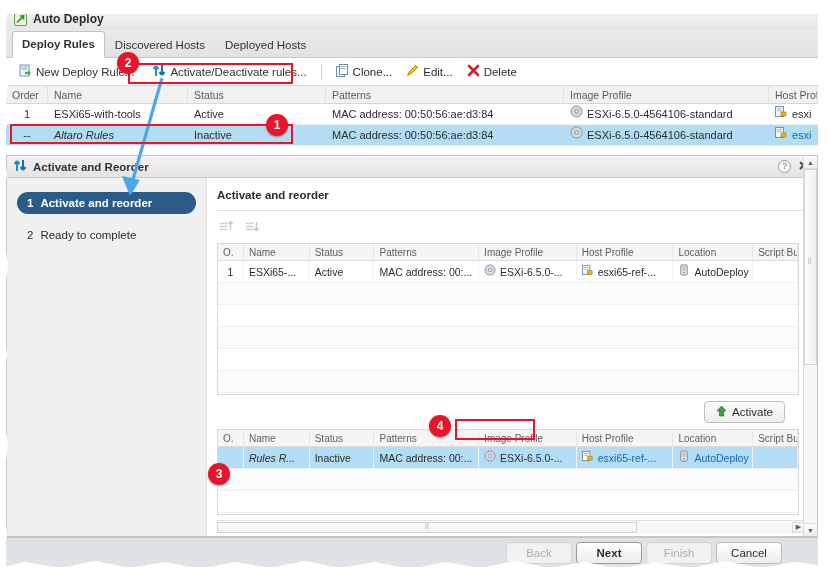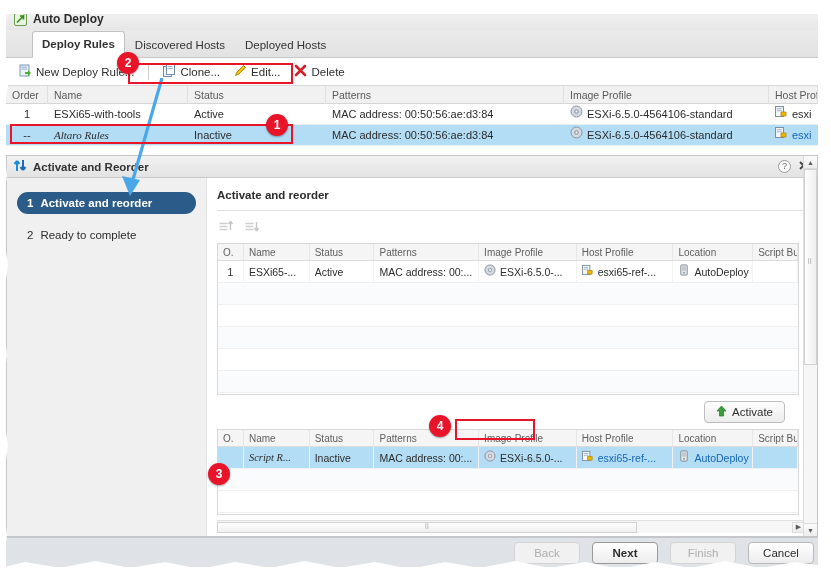--- a/index.html
+++ b/index.html
@@ -54,21 +54,20 @@
     font-size: 11.5px; color: #333; padding: 5px 9px 6px 9px;
     line-height: 14px; cursor: default; white-space: nowrap;
     border: 1px solid transparent; border-bottom: none;
     position: relative; top: 1px;
   }
   .tab.selected {
     background: #ffffff; font-weight: bold;
     border: 1px solid #c2c2c2; border-bottom: 1px solid #ffffff;
     border-radius: 3px 3px 0 0;
     z-index: 3;
-    margin-left: 20px;
   }
 
   
   .toolbar {
     position: absolute; left: 6px; top: 58px; width: 812px; height: 28px;
     background: #ffffff; border-bottom: 1px solid #d9d9d9;
     display: flex; align-items: center; padding-left: 7px; gap: 2px;
   }
   .tb-item {
     display: flex; align-items: center; gap: 4px;
@@ -89,21 +88,21 @@
     font-size: 10.5px; color: #5a5a5a; padding-left: 6px;
     border-right: 1px solid #e0e0e0; height: 18px; line-height: 18px;
     overflow: hidden; white-space: nowrap;
   }
   .grow { display: flex; height: 21px; align-items: center; border-bottom: 1px solid #eeeeee; }
   .grow.sel { background: #b3dcf5; }
   .gc {
     font-size: 11px; color: #2c2c2c; padding-left: 6px; height: 21px; line-height: 21px;
     overflow: hidden; white-space: nowrap; display: flex; align-items: center; gap: 4px;
   }
-  .ital { font-style: italic; font-family: Liberation Serif, serif; }
+  .ital { font-style: italic; }
   .linktext { color: #1668b8; }
 
   
   .wiz {
     position: absolute; left: 6px; top: 155px; width: 812px; height: 382px;
     background: #f7f7f7;
     border: 1px solid #c6c6c6;
     overflow: hidden;
   }
   .wiz-head {
@@ -164,21 +163,21 @@
     background: linear-gradient(180deg,#fdfdfd 0%,#ededed 100%);
     font-size: 11.5px; color: #2e2e2e; padding: 3px 11px; white-space: nowrap;
   }
   .btn.disabled { color: #a8a8a8; background: #f3f3f3; border-color: #d6d6d6; }
 
   
   .wiz-foot {
     position: absolute; left: 6px; top: 537px; width: 812px; height: 30px;
     background: #dfe3e8; border-top: 1px solid #c3c8ce;
     display: flex; align-items: center; justify-content: flex-end;
-    padding-right: 4px; gap: 12px;
+    padding-right: 36px; gap: 4px;
   }
   .fbtn {
     min-width: 66px; text-align: center;
     border: 1px solid #b9b9b9; border-radius: 4px;
     background: linear-gradient(180deg,#ffffff 0%,#ececec 100%);
     font-size: 11.5px; color: #2b2b2b; padding: 4px 13px;
   }
   .fbtn.disabled { color: #aeaeae; background: #f1f1f1; border-color: #d3d3d3; }
   .fbtn.primary { font-weight: bold; border-color: #9a9a9a; }
 
@@ -252,20 +251,29 @@
         <svg width="13" height="13" viewBox="0 0 13 13">
           <rect x="1" y="1" width="9" height="11" fill="#eaf3fb" stroke="#7a98b5"></rect>
           <rect x="2.2" y="2.6" width="6" height="1" fill="#8fb0cc"></rect>
           <rect x="2.2" y="4.6" width="6" height="1" fill="#8fb0cc"></rect>
           <path d="M6 8 l3 0 0 -2 3 3 -3 3 0 -2 -3 0z" fill="#4caf2e"></path>
         </svg>
       </span>
       <span>New Deploy Rule...</span>
     </div>
 
+    <div class="tb-item" style="margin-left:4px;">
+      <span>
+        <svg width="14" height="13" viewBox="0 0 14 13">
+          <path d="M4 12 L4 3 M4 2 L1.5 5 M4 2 L6.5 5" stroke="#1a8fd4" stroke-width="2" fill="none"></path>
+          <path d="M10 1 L10 10 M10 11 L7.5 8 M10 11 L12.5 8" stroke="#1a6fb4" stroke-width="2" fill="none"></path>
+        </svg>
+      </span>
+      <span>Activate/Deactivate rules...</span>
+    </div>
 
     <div class="tb-sep"></div>
 
     <div class="tb-item">
       <span>
         <svg width="13" height="13" viewBox="0 0 13 13">
           <rect x="0.5" y="2.5" width="8" height="10" fill="#f0f6fb" stroke="#6f8ea9"></rect>
           <rect x="3.5" y="0.5" width="8" height="10" fill="#ffffff" stroke="#6f8ea9"></rect>
           <rect x="4.6" y="2" width="5" height="1" fill="#9bb6cc"></rect>
           <rect x="4.6" y="4" width="5" height="1" fill="#9bb6cc"></rect>
@@ -488,21 +496,21 @@
             <div class="th" style="width:66px">Name</div>
             <div class="th" style="width:65px">Status</div>
             <div class="th" style="width:105px">Patterns</div>
             <div class="th" style="width:98px">Image Profile</div>
             <div class="th" style="width:97px">Host Profile</div>
             <div class="th" style="width:80px">Location</div>
             <div class="th" style="width:45px">Script Bu</div>
           </div>
           <div class="tr sel">
             <div class="td" style="width:26px;justify-content:center;padding-left:0"></div>
-            <div class="td ital" style="width:66px">Script R...</div>
+            <div class="td ital" style="width:66px">Rules R...</div>
             <div class="td" style="width:65px">Inactive</div>
             <div class="td" style="width:105px">MAC address: 00:...</div>
             <div class="td" style="width:98px">
               <span>
                 <svg width="12" height="12" viewBox="0 0 13 13">
                     <circle cx="6.5" cy="6.5" r="5.5" fill="#d4d9e2" stroke="#8b93a3"></circle>
                     <circle cx="6.5" cy="6.5" r="2.3" fill="#9aa3b4"></circle>
                     <circle cx="6.5" cy="6.5" r="1" fill="#fff"></circle>
                   </svg>
               </span>

